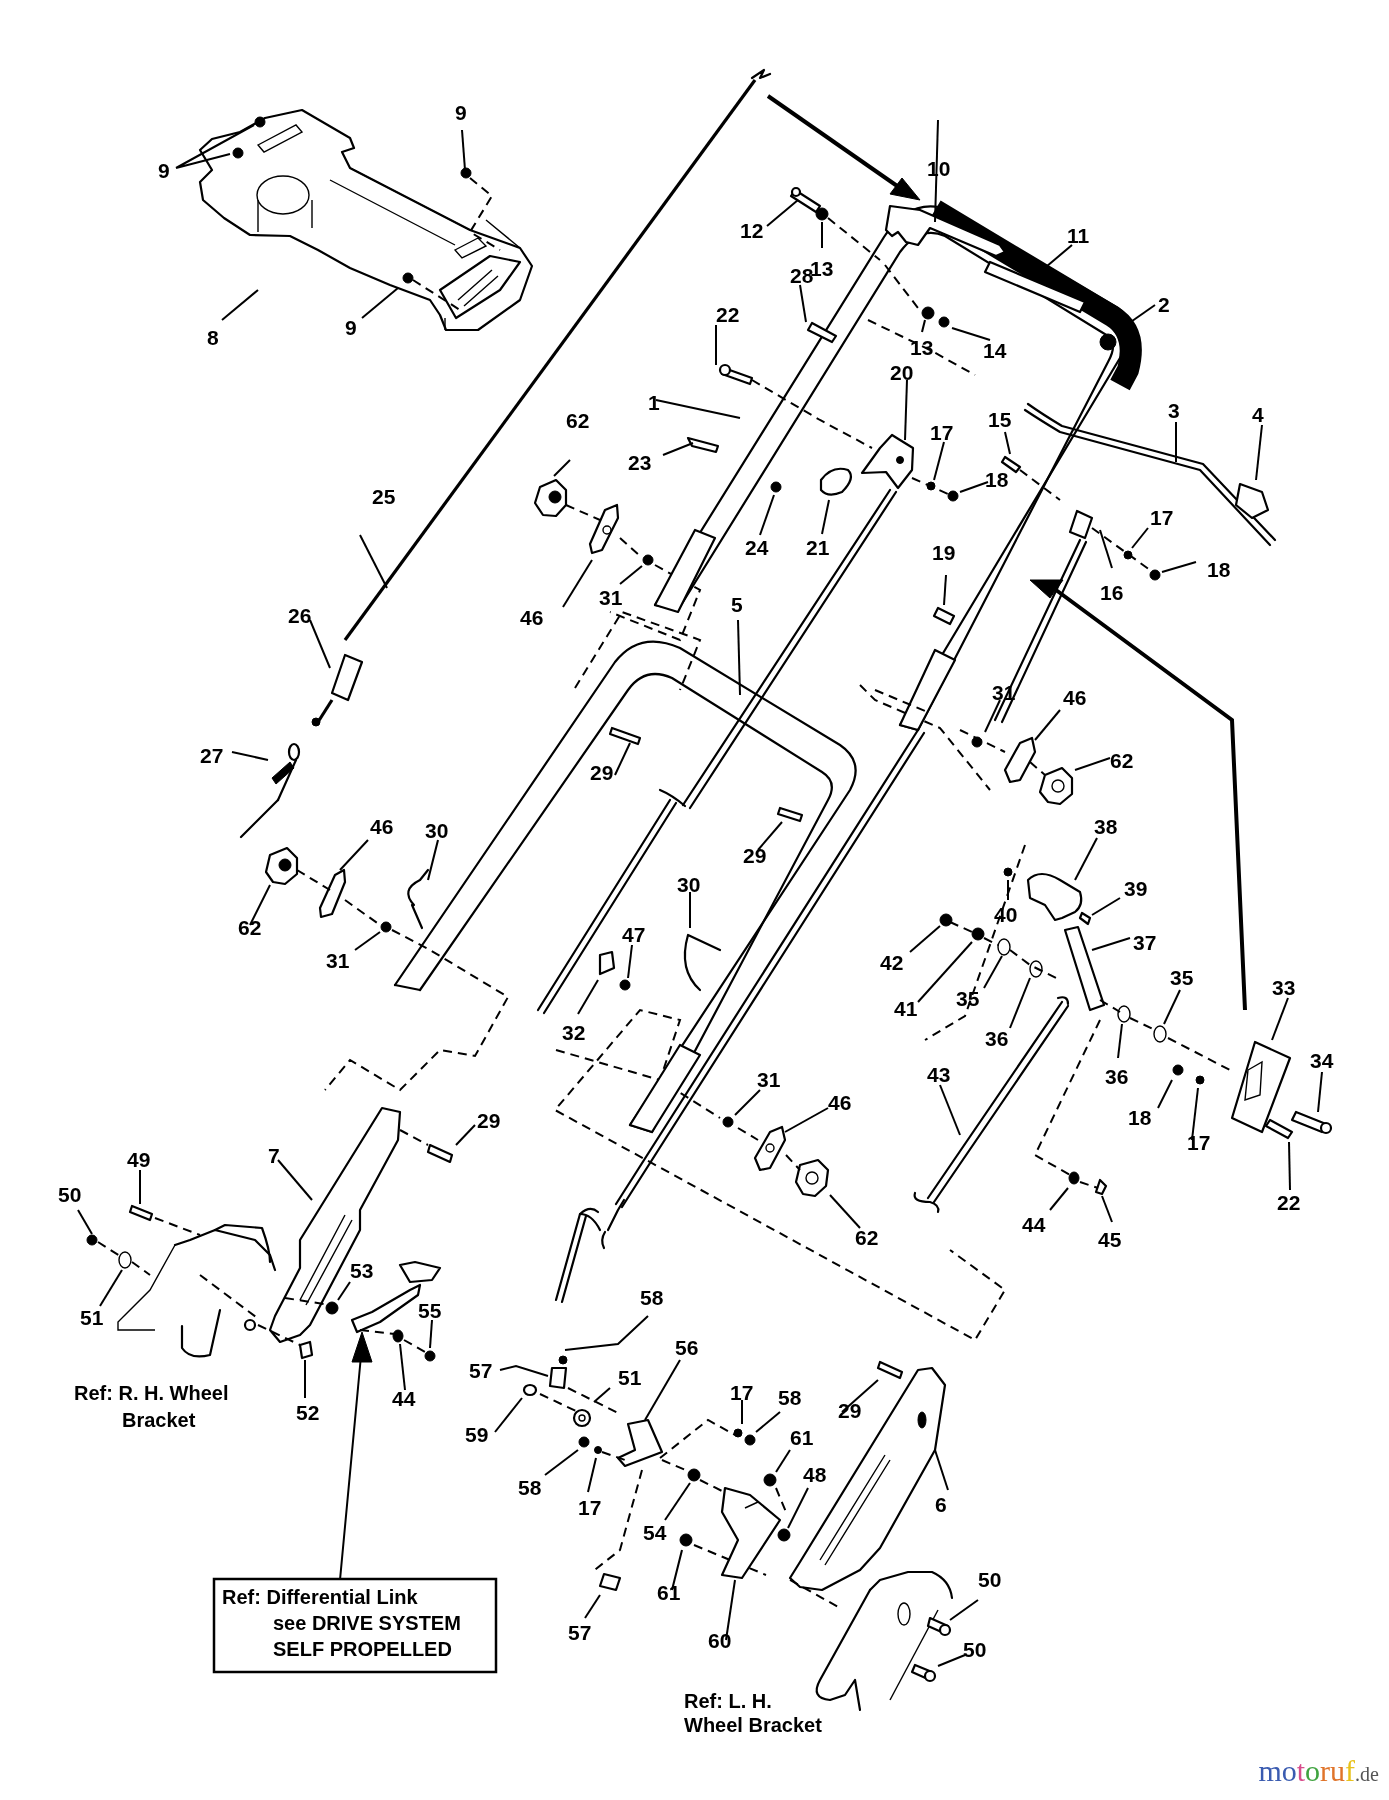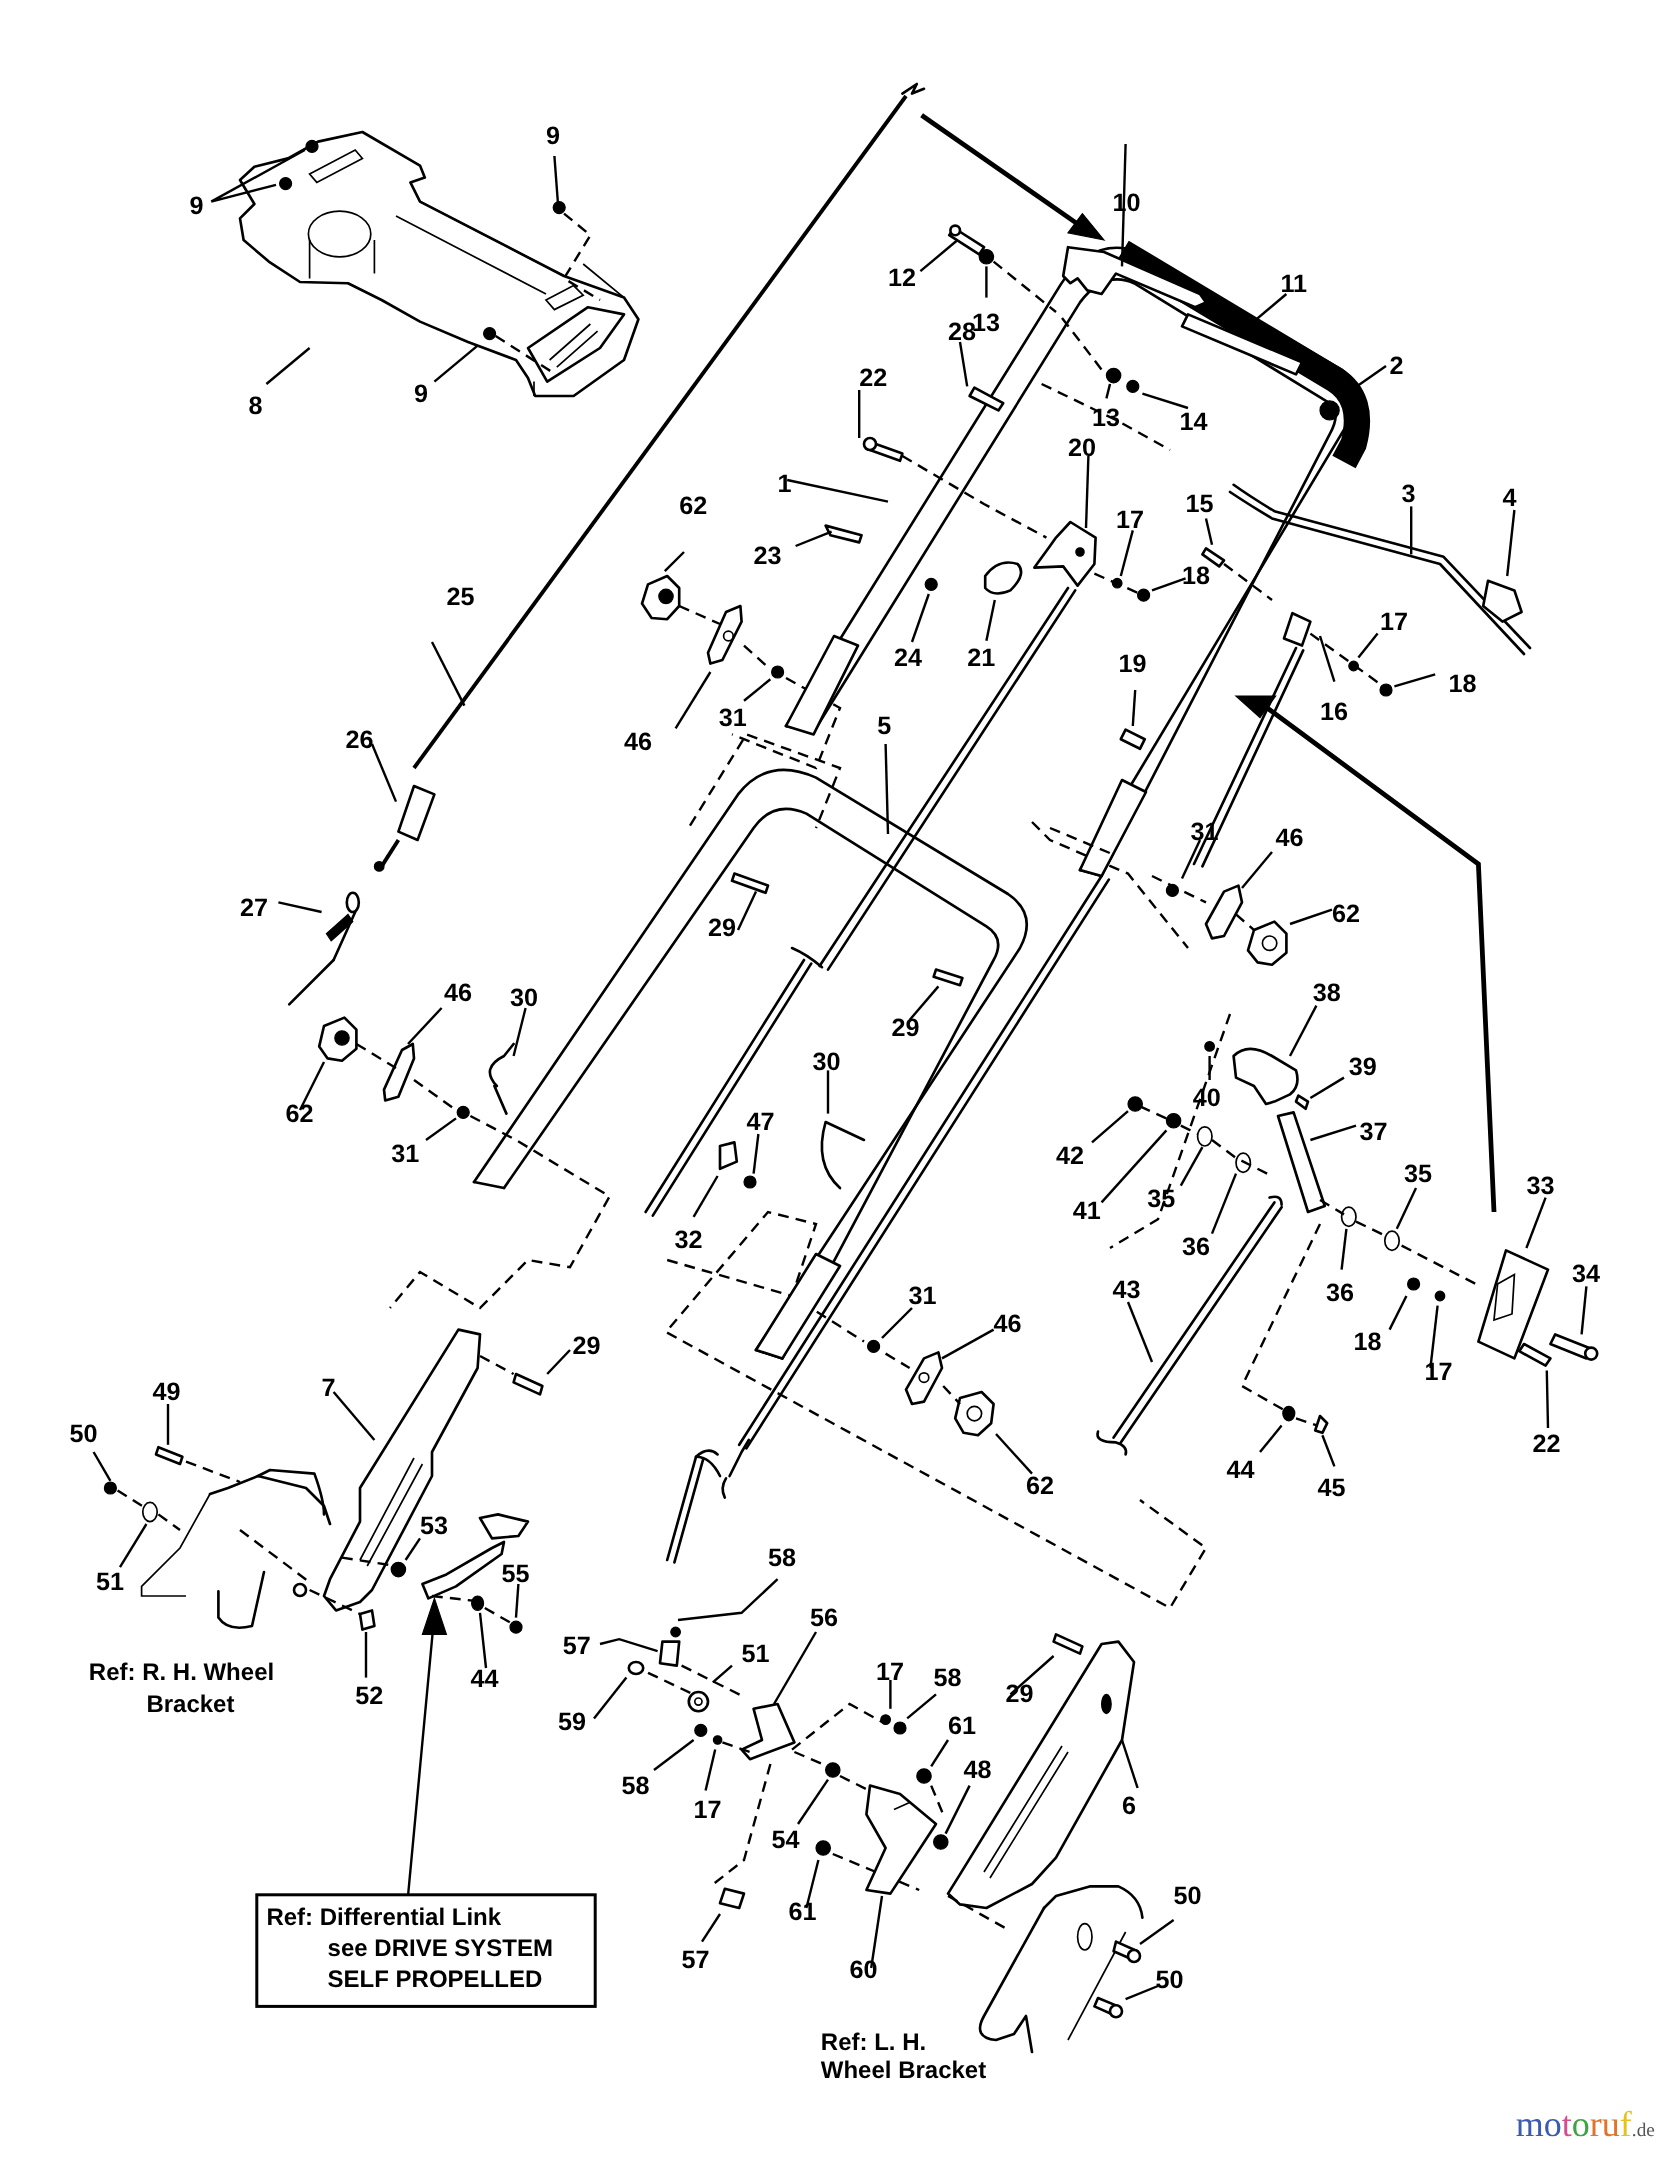--- a/index.html
+++ b/index.html
@@ -13,21 +13,21 @@
   .grip { fill:none; stroke:#000; stroke-width:22; stroke-linecap:butt; }
   .dash { fill:none; stroke:#000; stroke-width:2; stroke-dasharray:9 6; }
   .leader { fill:none; stroke:#000; stroke-width:2; }
   .cable { fill:none; stroke:#000; stroke-width:3.2; }
   .arrow { fill:none; stroke:#000; stroke-width:4; }
   .label { font-family:"Liberation Sans", sans-serif; font-weight:bold; font-size:21px; fill:#000; }
   .ref-text { font-family:"Liberation Sans", sans-serif; font-weight:bold; font-size:20px; fill:#000; }
   .ref-box-rect { fill:#fff; stroke:#000; stroke-width:2.5; }
   #watermark { position:absolute; right:10px; bottom:12px; font-family:"Liberation Serif", serif;
                font-size:30px; letter-spacing:0px; }
-  #watermark .tld { font-size:16px; color:#555; }
+  #watermark .tld { font-size:20px; color:#555; }
 </style>
 </head>
 <body>
 
 <svg id="diagram" viewBox="0 0 1389 1800" xmlns="http://www.w3.org/2000/svg">
 
   <g>
     <path class="part-fill" d="M302,110 L350,138 L354,148 L342,152 L350,168 L470,230 L520,248 L532,266 L520,300 L478,330 L446,330 L440,315 L430,300 L390,285 L350,268 L318,250 L290,236 L250,235 L224,218 L203,200 L200,182 L212,170 L200,150 L212,139 L240,132 L265,118 Z"></path>
     <ellipse class="part-thin" cx="283" cy="195" rx="26" ry="19"></ellipse>
     <path class="part-thin" d="M258,200 L258,232 M312,200 L312,228"></path>

